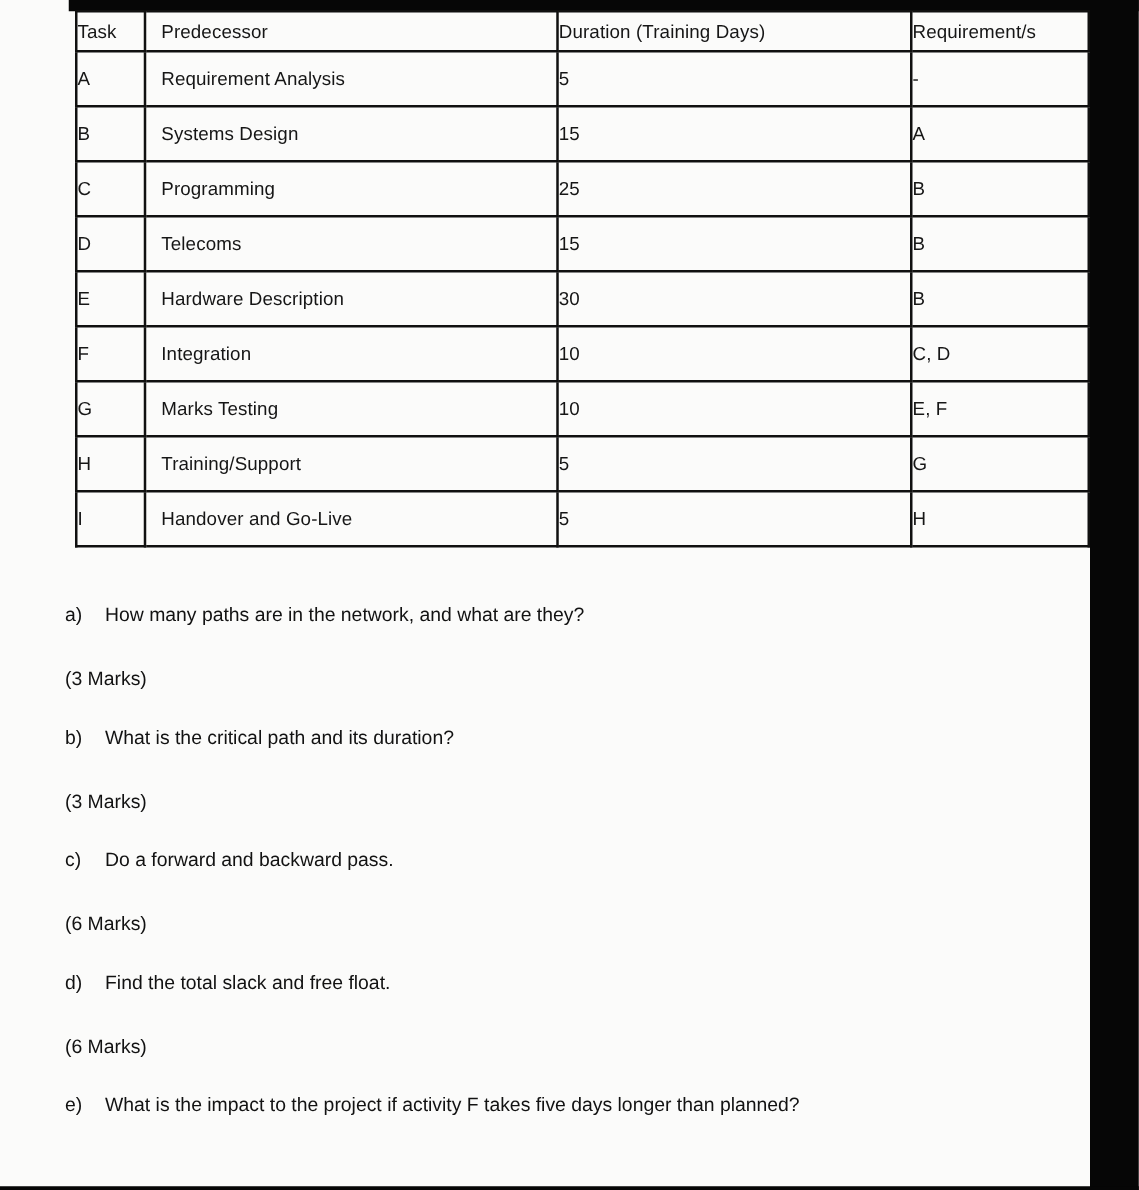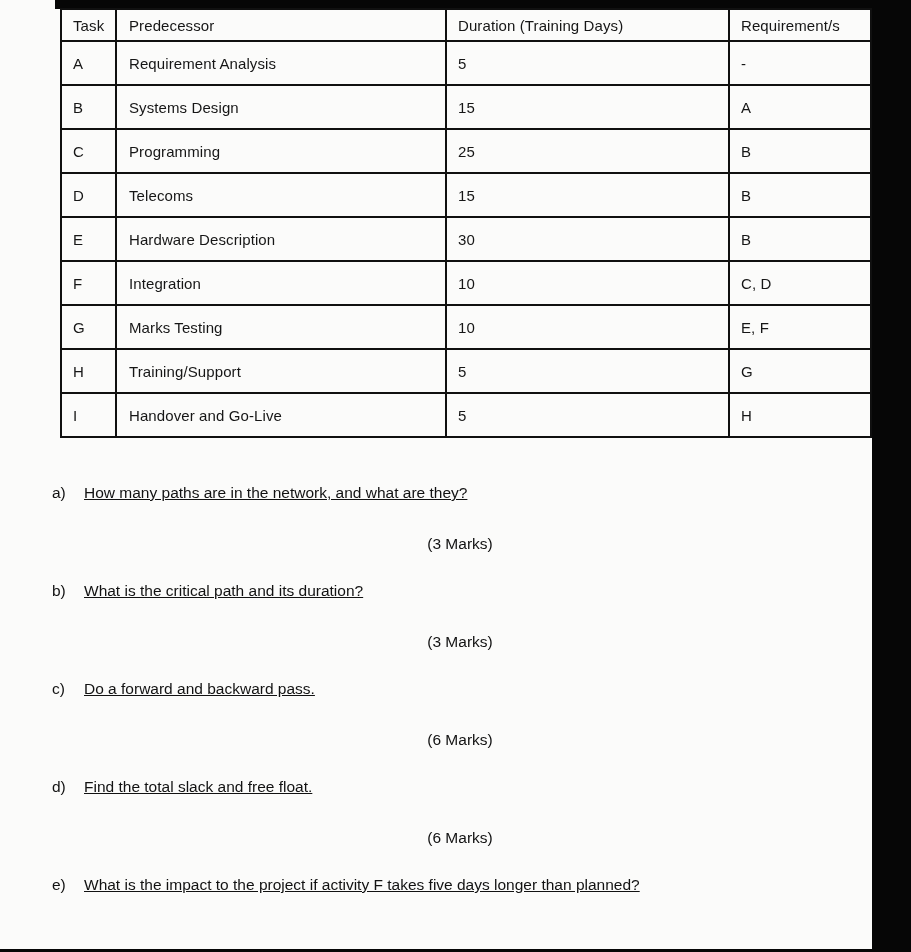--- a/index.html
+++ b/index.html
@@ -54,21 +54,21 @@
     margin-left: 8px;
     width: 810px;
     table-layout: fixed;
   }
   table.task-table th,
   table.task-table td {
     border: 2px solid #101010;
     font-size: 15px;
     font-weight: normal;
     text-align: left;
-    padding: 2px 11px;
+    padding: 2px 0;
     vertical-align: middle;
     color: #161616;
     letter-spacing: 0.1px;
   }
   table.task-table th {
     height: 26px;
   }
   table.task-table td {
     height: 38px;
   }
@@ -87,24 +87,23 @@
     display: flex;
     align-items: baseline;
   }
   .question-label {
     display: inline-block;
     width: 32px;
     flex: 0 0 32px;
   }
   .question-text {
     flex: 1;
-    text-decoration: underline;
   }
   .marks-line {
-    text-align: center;
+    text-align: left;
     margin-top: 33px;
     margin-bottom: 29px;
     padding-right: 2px;
   }
 </style>
 </head>
 <body>
 
 <div class="scan-bar-top"></div>
 <div class="scan-bar-right"></div>

